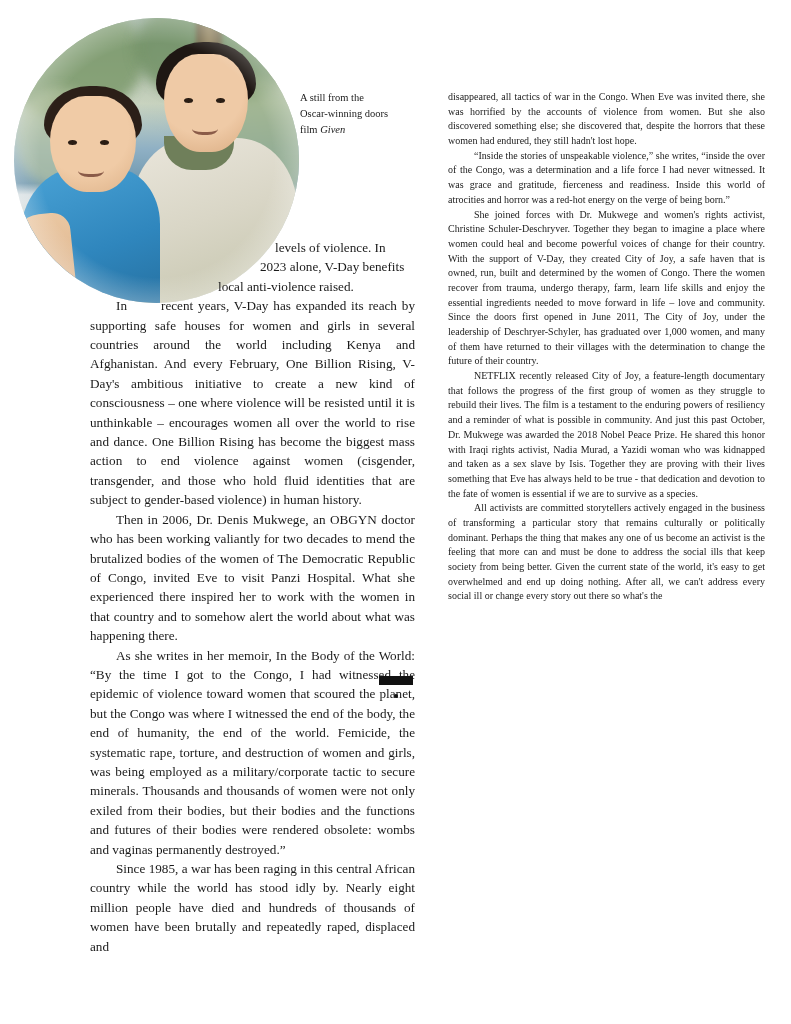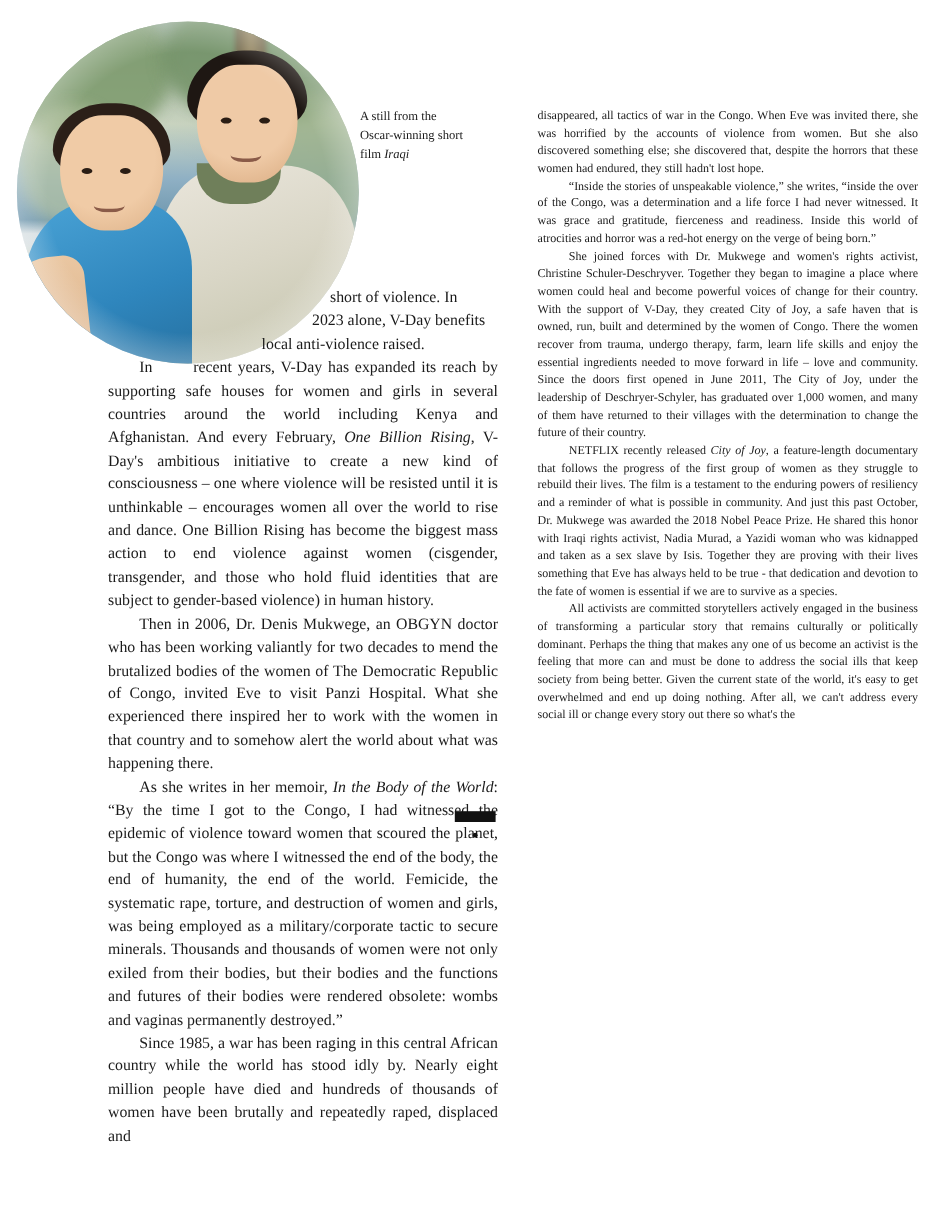--- a/index.html
+++ b/index.html
@@ -143,21 +143,21 @@
   }
   .col-left p, .col-right p { margin: 0; }
   .indent { text-indent: 26px; }
   
   .lead-lines { margin: 0; }
   .lead-lines .l { display: block; }
   .l1 { margin-left: 185px; }
   .l2 { margin-left: 170px; }
   .l3 { margin-left: 150px; }
   .l4 { margin-left: 128px; }
-  .ital { font-style: italic; }
+  .ital { }
 
   
   .footer {
     position: absolute;
     left: 0;
     right: 0;
     bottom: 42px;
     text-align: center;
   }
   .footer-bar {
@@ -209,28 +209,28 @@
         <div class="smile" style="left:28px; top:66px;"></div>
       </div>
       <div class="boyL-arm"></div>
 
       <div class="shadefade"></div>
     </div>
   </div>
 
   <div class="caption">
     <div>A still from the</div>
-    <div>Oscar-winning short</div>
-    <div><span>film </span><span class="ital">Iraqi</span></div>
+    <div>Oscar-winning doors</div>
+    <div><span>film </span><span class="ital">Given</span></div>
   </div>
 
   <div class="col-left">
 
     <p class="lead-lines">
-      <span class="l l1">short of violence. In</span>
+      <span class="l l1">levels of violence. In</span>
       <span class="l l2">2023 alone, V-Day benefits</span>
       <span class="l l4">local anti-violence raised.</span>
     </p>
 
     <p>
       <span style="display:inline-block; width:26px;"></span><span>In</span><span style="display:inline-block; width:34px;"></span><span>recent years, V-Day has expanded its reach by supporting safe houses for women and girls in several countries around the world including Kenya and Afghanistan. And every February, </span><span class="ital">One Billion Rising</span><span>, V-Day's ambitious initiative to create a new kind of consciousness – one where violence will be resisted until it is unthinkable – encourages women all over the world to rise and dance. One Billion Rising has become the biggest mass action to end violence against women (cisgender, transgender, and those who hold fluid identities that are subject to gender-based violence) in human history.</span>
     </p>
 
     <p class="indent">Then in 2006, Dr. Denis Mukwege, an OBGYN doctor who has been working valiantly for two decades to mend the brutalized bodies of the women of The Democratic Republic of Congo, invited Eve to visit Panzi Hospital. What she experienced there inspired her to work with the women in that country and to somehow alert the world about what was happening there.</p>
 

